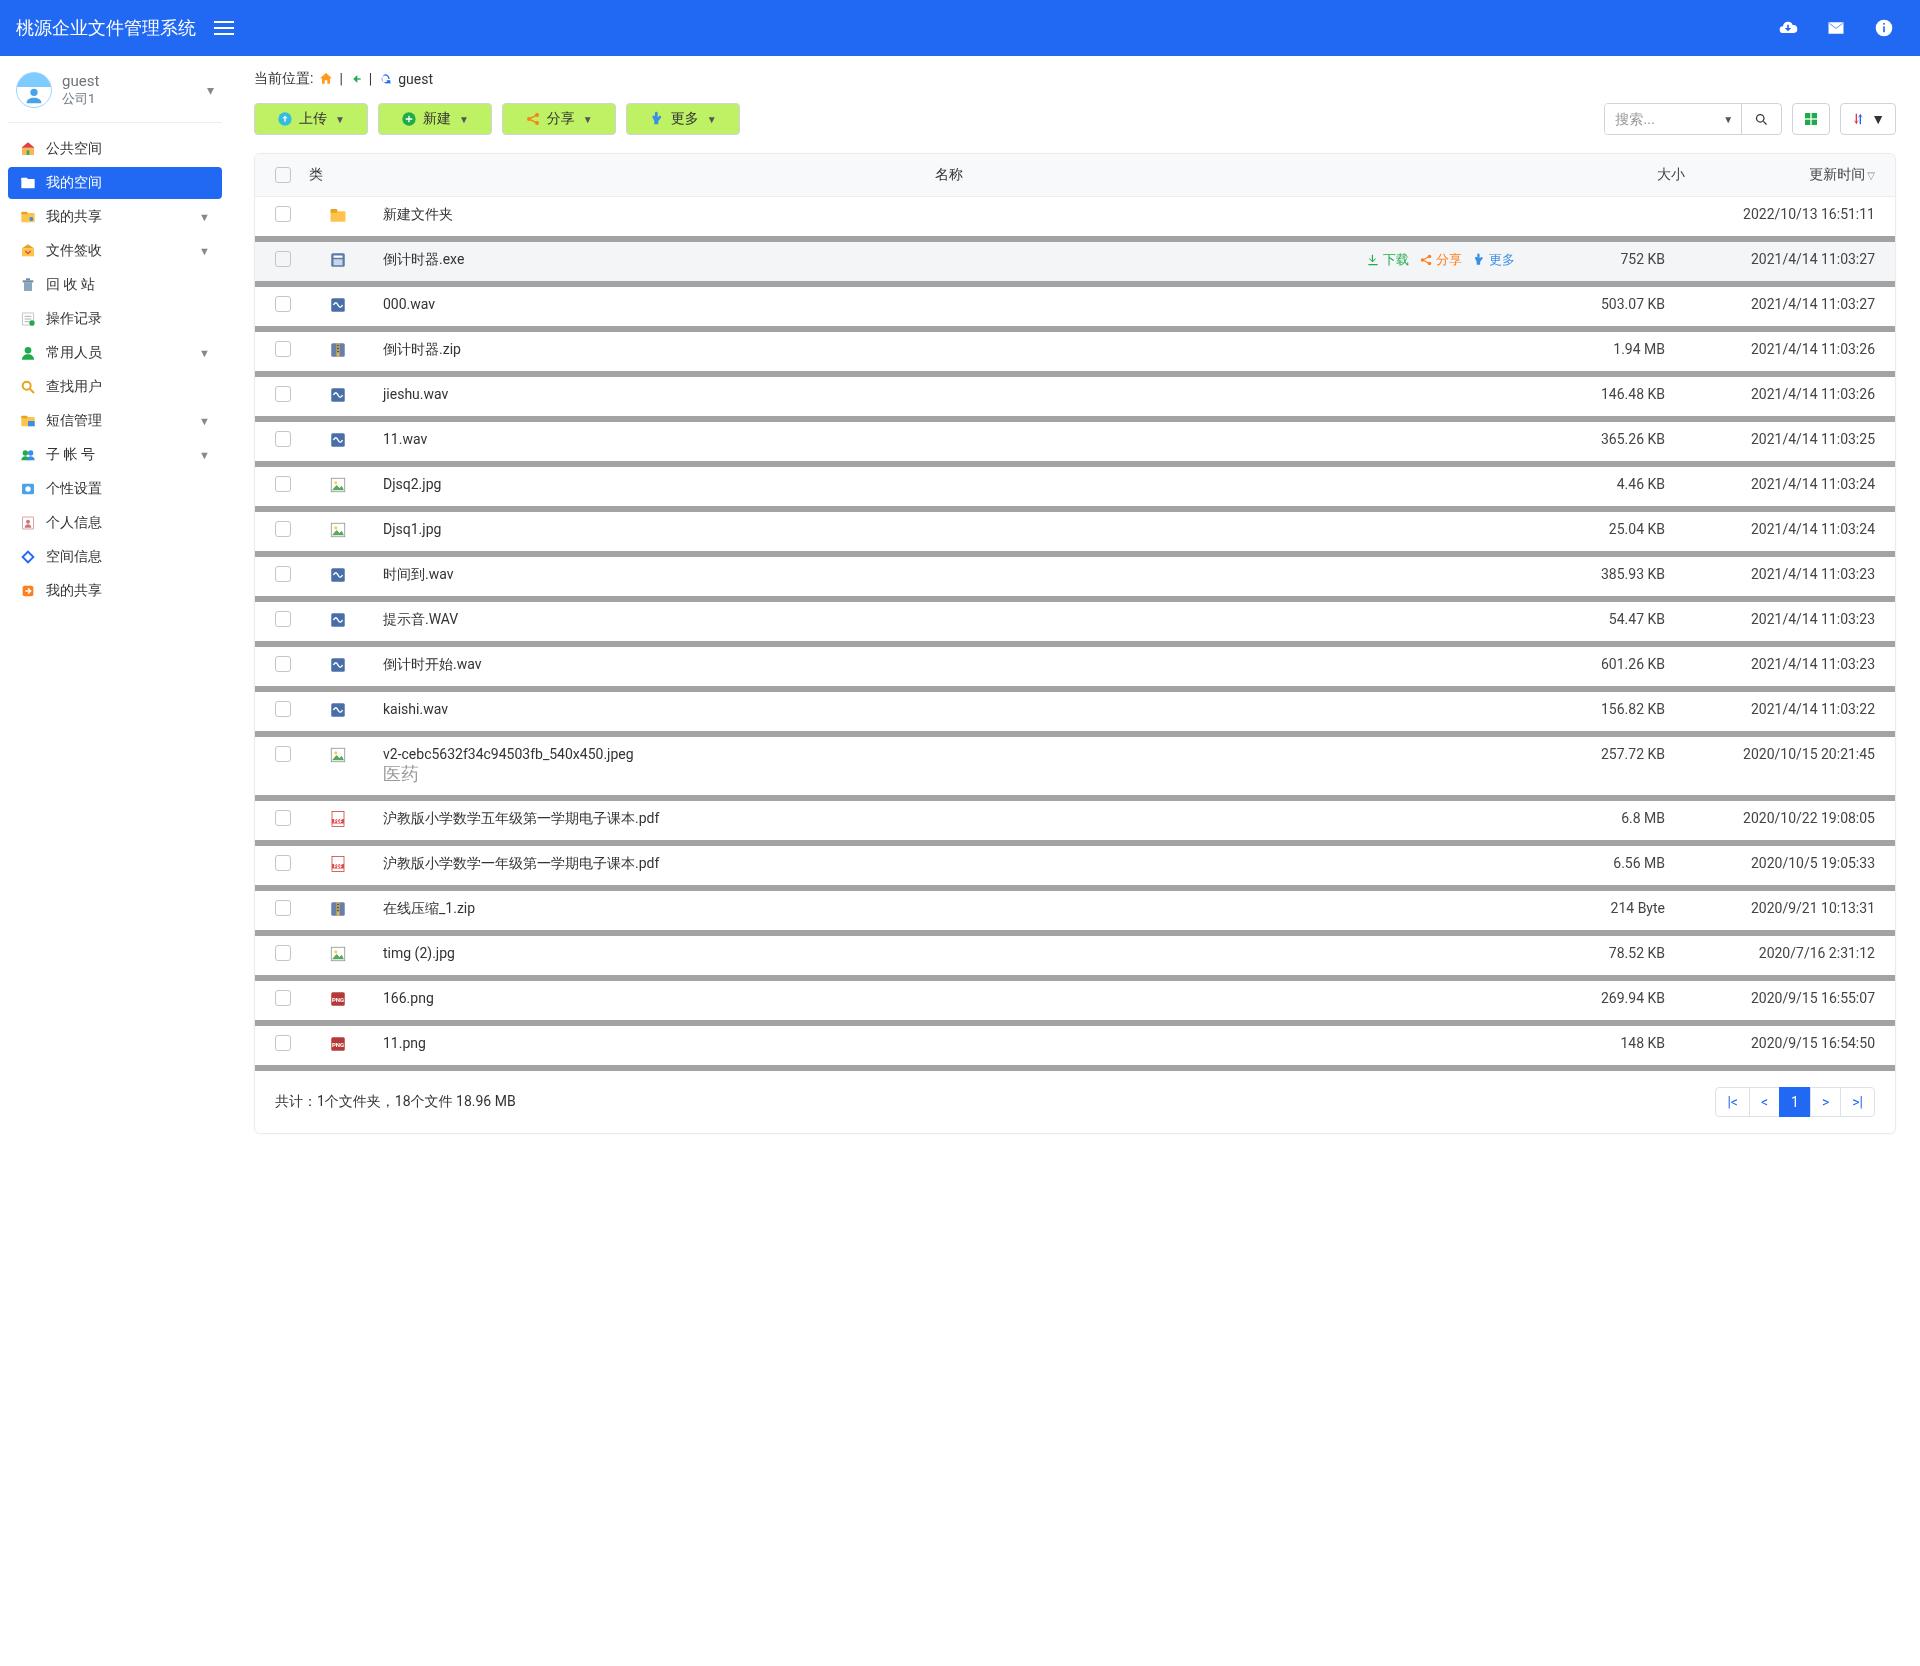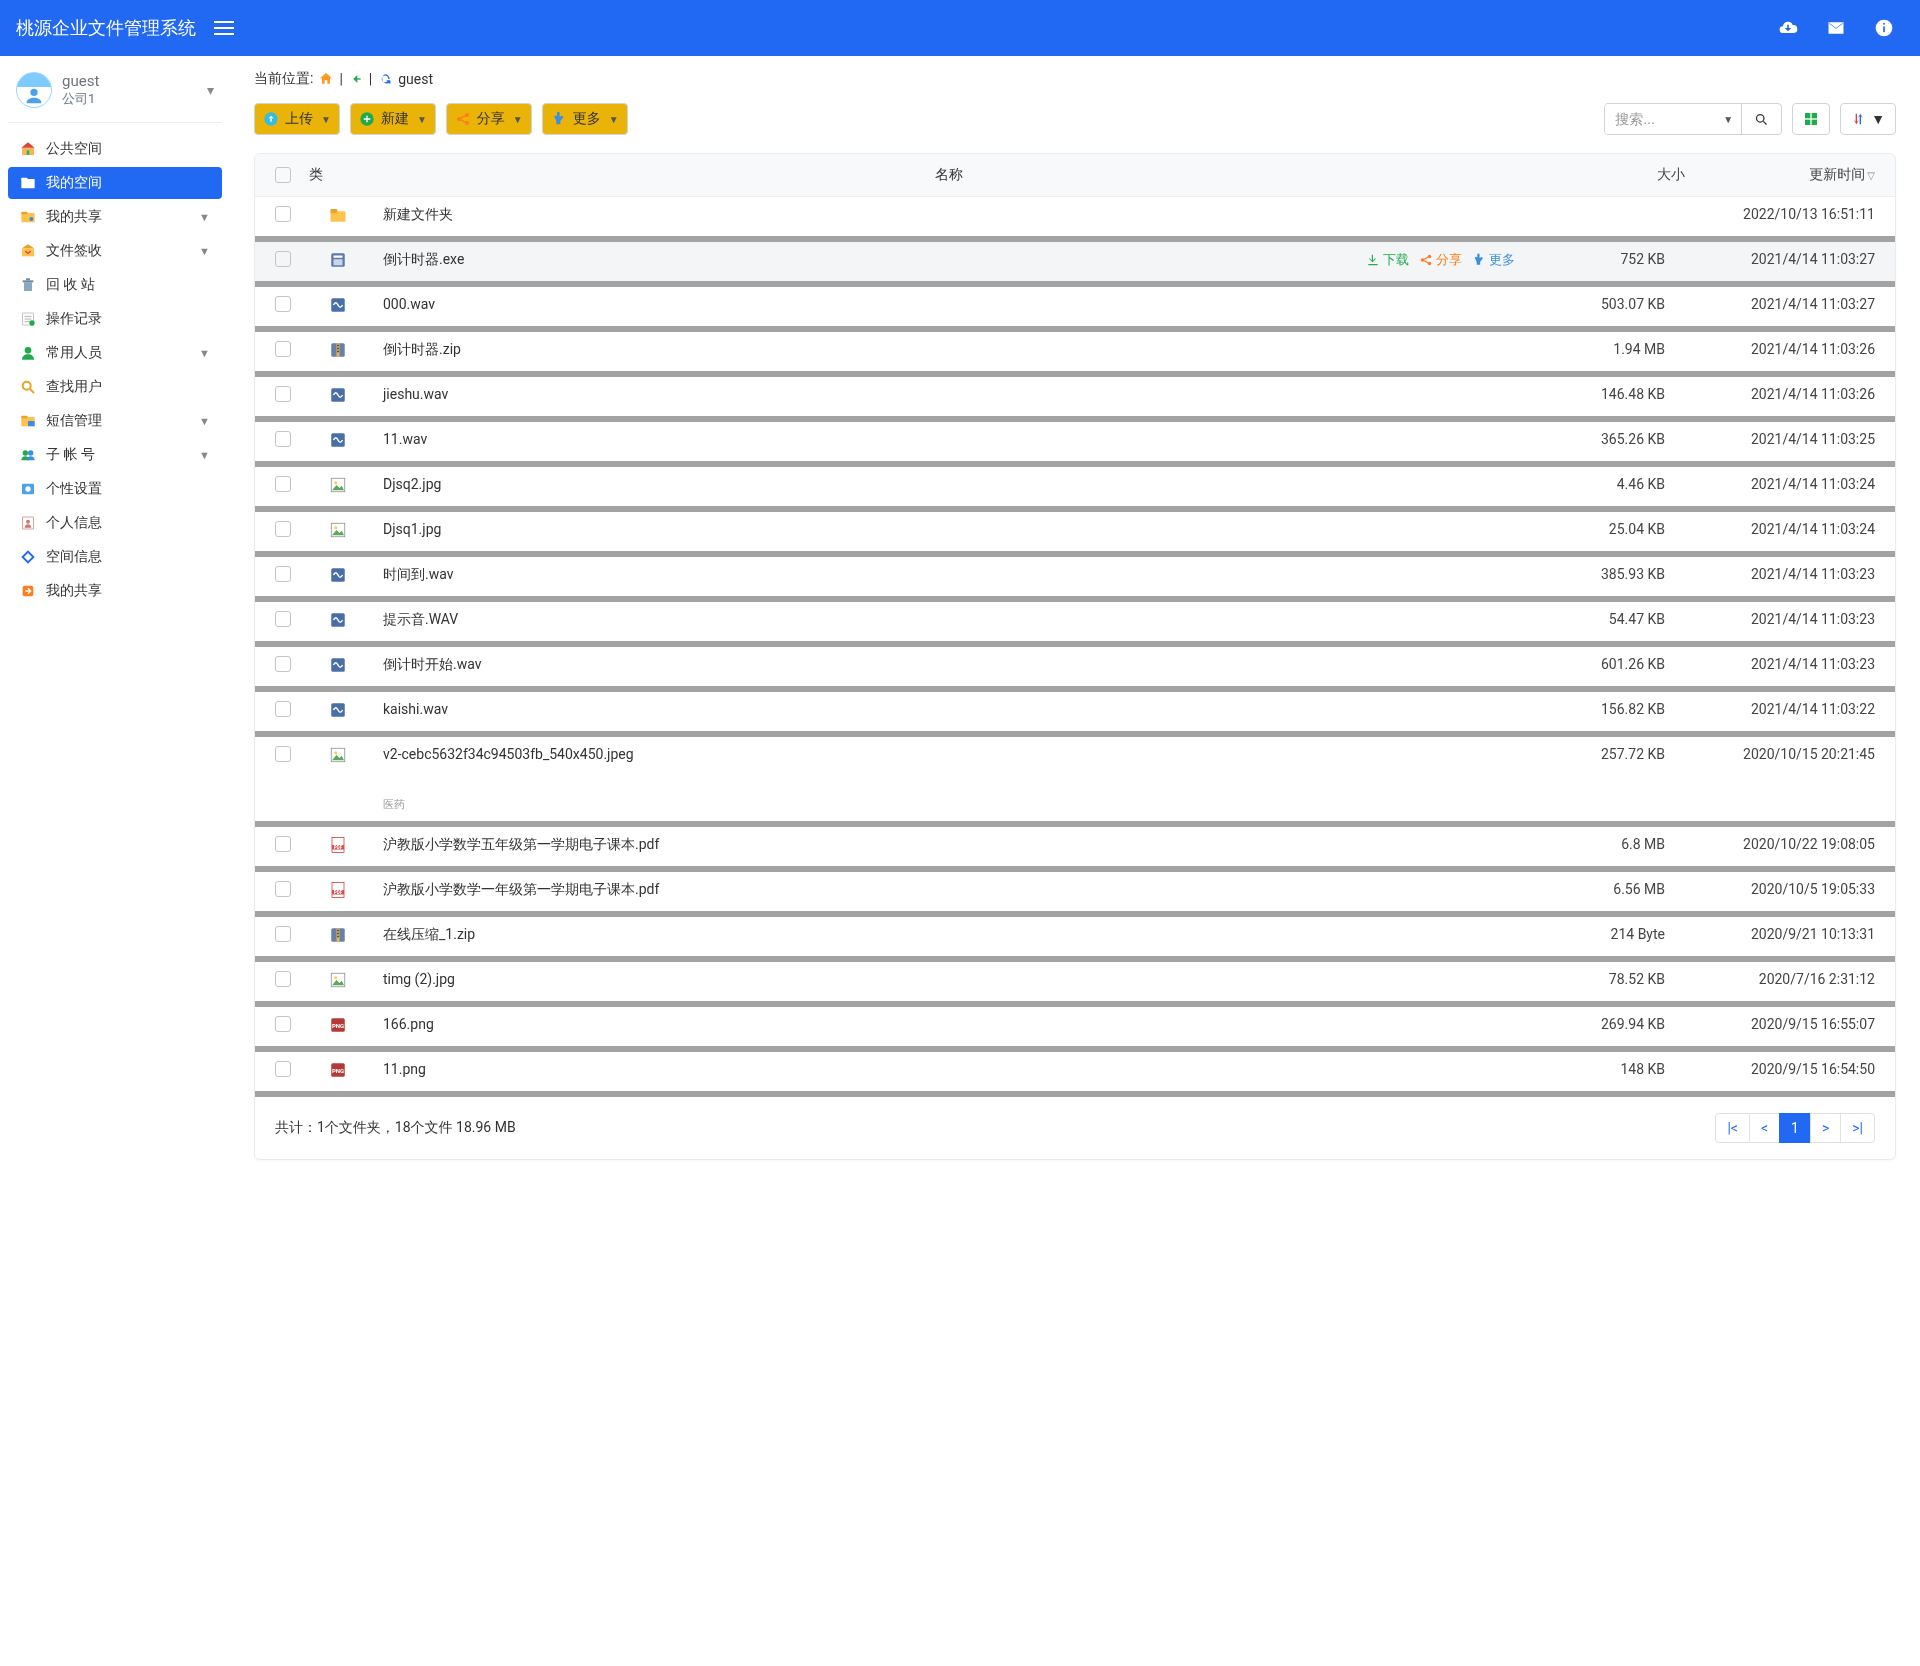--- a/index.html
+++ b/index.html
@@ -35,42 +35,42 @@
 .nav-item .ni-caret { color: #888; font-size: 11px; }
 
 
 .breadcrumb { font-size: 14px; color: #333; margin-bottom: 15px; display: flex; align-items: center; gap: 5px; }
 .breadcrumb .bc-sep { color: #333; }
 .breadcrumb .bc-ico { width: 16px; height: 16px; }
 
 
 .toolbar { display: flex; align-items: center; justify-content: space-between; margin-bottom: 18px; }
 .tb-left { display: flex; gap: 10px; }
-.btn { display: inline-flex; align-items: center; gap: 6px; border: 1px solid #ced4da; background: #eab308; padding: 6px 8px; border-radius: 4px; font-size: 14px; cursor: pointer; color: #333; }
+.btn { display: inline-flex; align-items: center; gap: 6px; border: 1px solid #ced4da; background: #bef264; padding: 6px 22px; border-radius: 4px; font-size: 14px; cursor: pointer; color: #333; }
 .btn .b-ico { width: 16px; height: 16px; }
 .btn .b-caret { font-size: 10px; color: #555; margin-left: 2px; }
 .tb-right { display: flex; gap: 10px; align-items: center; }
 .search-group { display: flex; border: 1px solid #ced4da; border-radius: 4px; overflow: hidden; }
 .search-group input { border: none; padding: 7px 10px; width: 110px; font-size: 14px; outline: none; }
 .search-group input::placeholder { color: #999; }
 .search-group .s-caret { padding: 7px 8px; color: #555; cursor: pointer; border-left: none; font-size: 10px; display:flex; align-items:center; }
 .search-group .s-btn { padding: 7px 12px; border-left: 1px solid #ced4da; cursor: pointer; display:flex; align-items:center; }
 .icon-btn { border: 1px solid #ced4da; border-radius: 4px; padding: 7px 10px; cursor: pointer; display:flex; align-items:center; gap:4px; }
 .icon-btn svg { width: 16px; height: 16px; }
 
 
 .card { background: #fff; border: 1px solid #e9ecef; border-radius: 6px; box-shadow: 0 1px 3px rgba(0,0,0,0.03); }
 .tbl-head { display: flex; align-items: center; padding: 12px 20px; background: #f8f9fb; border-bottom: 1px solid #eee; font-weight: 500; color: #333; border-radius: 6px 6px 0 0; }
 .tbl-row { display: flex; align-items: flex-start; padding: 9px 20px; border-bottom: 6px solid #a3a3a3; gap: 20px; }
 .col-chk { width: 34px; }
 .col-type { width: 34px; }
 .col-name { flex: 1; display: flex; align-items: center; gap: 8px; }
 .col-size { width: 130px; text-align: right; color: #444; }
 .col-time { width: 190px; text-align: right; color: #444; }
-.col-name .subtitle { color: #999; font-size: 11px; display:block;margin-top:35px; }
+.col-name .subtitle { color: #999; font-size: 18px; display:block; }
 .chk { width: 16px; height: 16px; border: 1px solid #c5c5c5; border-radius: 3px; cursor: pointer; }
 .file-ico { width: 18px; height: 18px; flex-shrink: 0; }
 .row-actions { display: flex; gap: 10px; margin-left: auto; font-size: 13px; }
 .row-actions span { display: inline-flex; align-items: center; gap: 3px; cursor: pointer; }
 .row-actions .a-down { color: #1fab4b; }
 .row-actions .a-share { color: #ff7d1a; }
 .row-actions .a-more { color: #3a8ee6; }
 
 
 .card-footer { display: flex; justify-content: space-between; align-items: center; padding: 16px 20px; }

